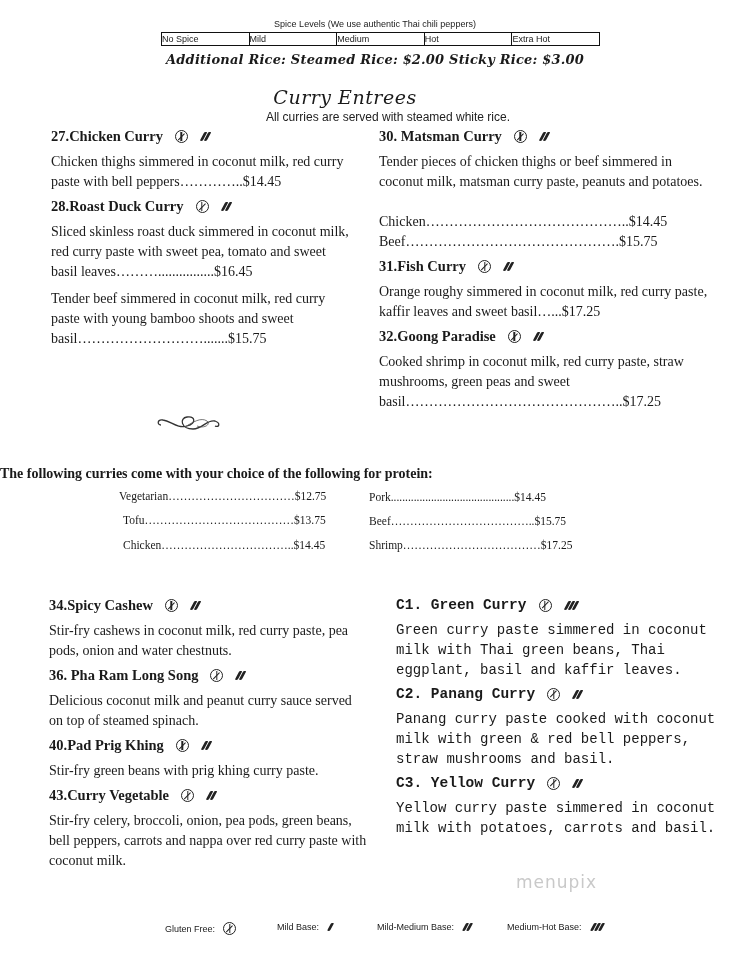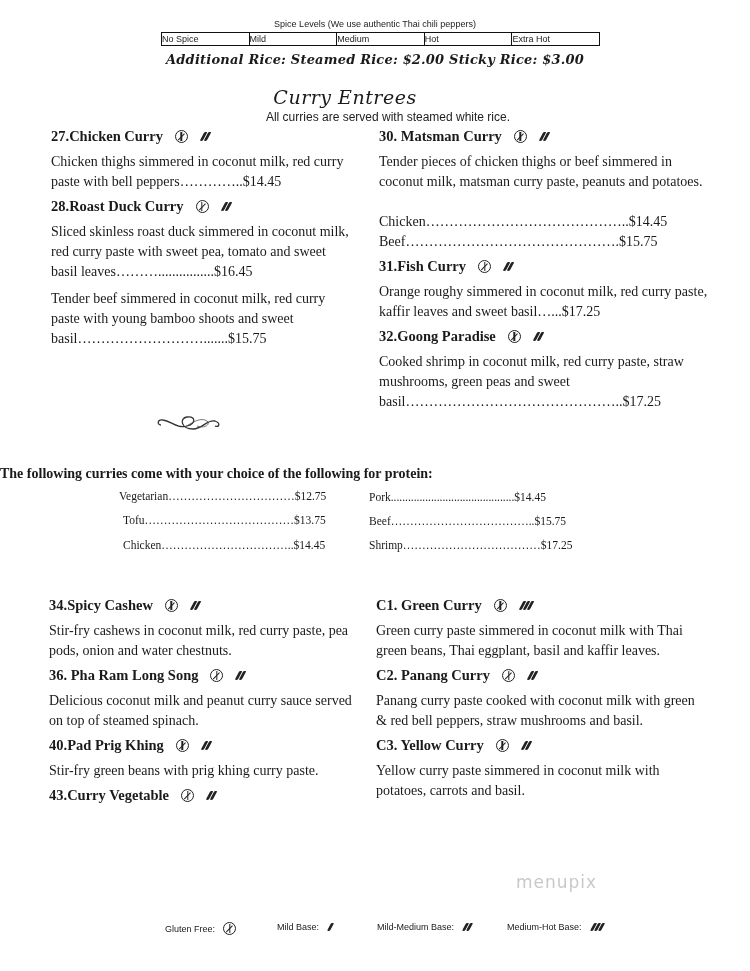--- a/index.html
+++ b/index.html
@@ -29,21 +29,21 @@
   #col-right { left:379px; top:128px; width:330px; }
   .block { margin-bottom:6px; }
   .block .desc { margin-top:7px; }
 
   #flourish { left:155px; top:413px; width:68px; height:20px; }
 
   #protein-title { left:0; width:662px; top:466px; text-align:left; font-size:14px; font-weight:bold; }
   .prot { font-size:11.5px; white-space:nowrap; }
 
   #col-left2 { left:49px; top:597px; width:320px; }
-  #col-right2 { left:376px; top:597px; width:330px; }
+  #col-right2 { left:396px; top:597px; width:330px;font-family:Liberation Mono, monospace; }
 
   #watermark { left:516px; top:872px; font-size:17px; color:#c9c9c9; letter-spacing:1px; font-family:"DejaVu Sans", sans-serif; }
 
   #legend { left:0; width:750px; top:922px; }
   .leg { position:absolute; font-size:9px; display:flex; align-items:center; gap:8px; white-space:nowrap; font-family:"Liberation Sans", sans-serif; }
   .leg .chili { height:8px; }
 </style>
 </head>
 <body>
 
@@ -175,20 +175,21 @@
   </div>
   <div class="block">
     <div class="item-title">
         <span>43.Curry Vegetable</span>
         <span class="gf-icon"></span>
         <span class="chilis">
           <span class="chili"></span>
           <span class="chili"></span>
         </span>
       </div>
+    <div class="desc">Stir-fry celery, broccoli, onion, pea pods, green beans, bell peppers, carrots and nappa over red curry paste with coconut milk.</div>
   </div>
 </div>
 
 <div id="col-right2" class="abs">
   <div class="block">
     <div class="item-title">
         <span>C1. Green Curry</span>
         <span class="gf-icon"></span>
         <span class="chilis">
           <span class="chili"></span>

